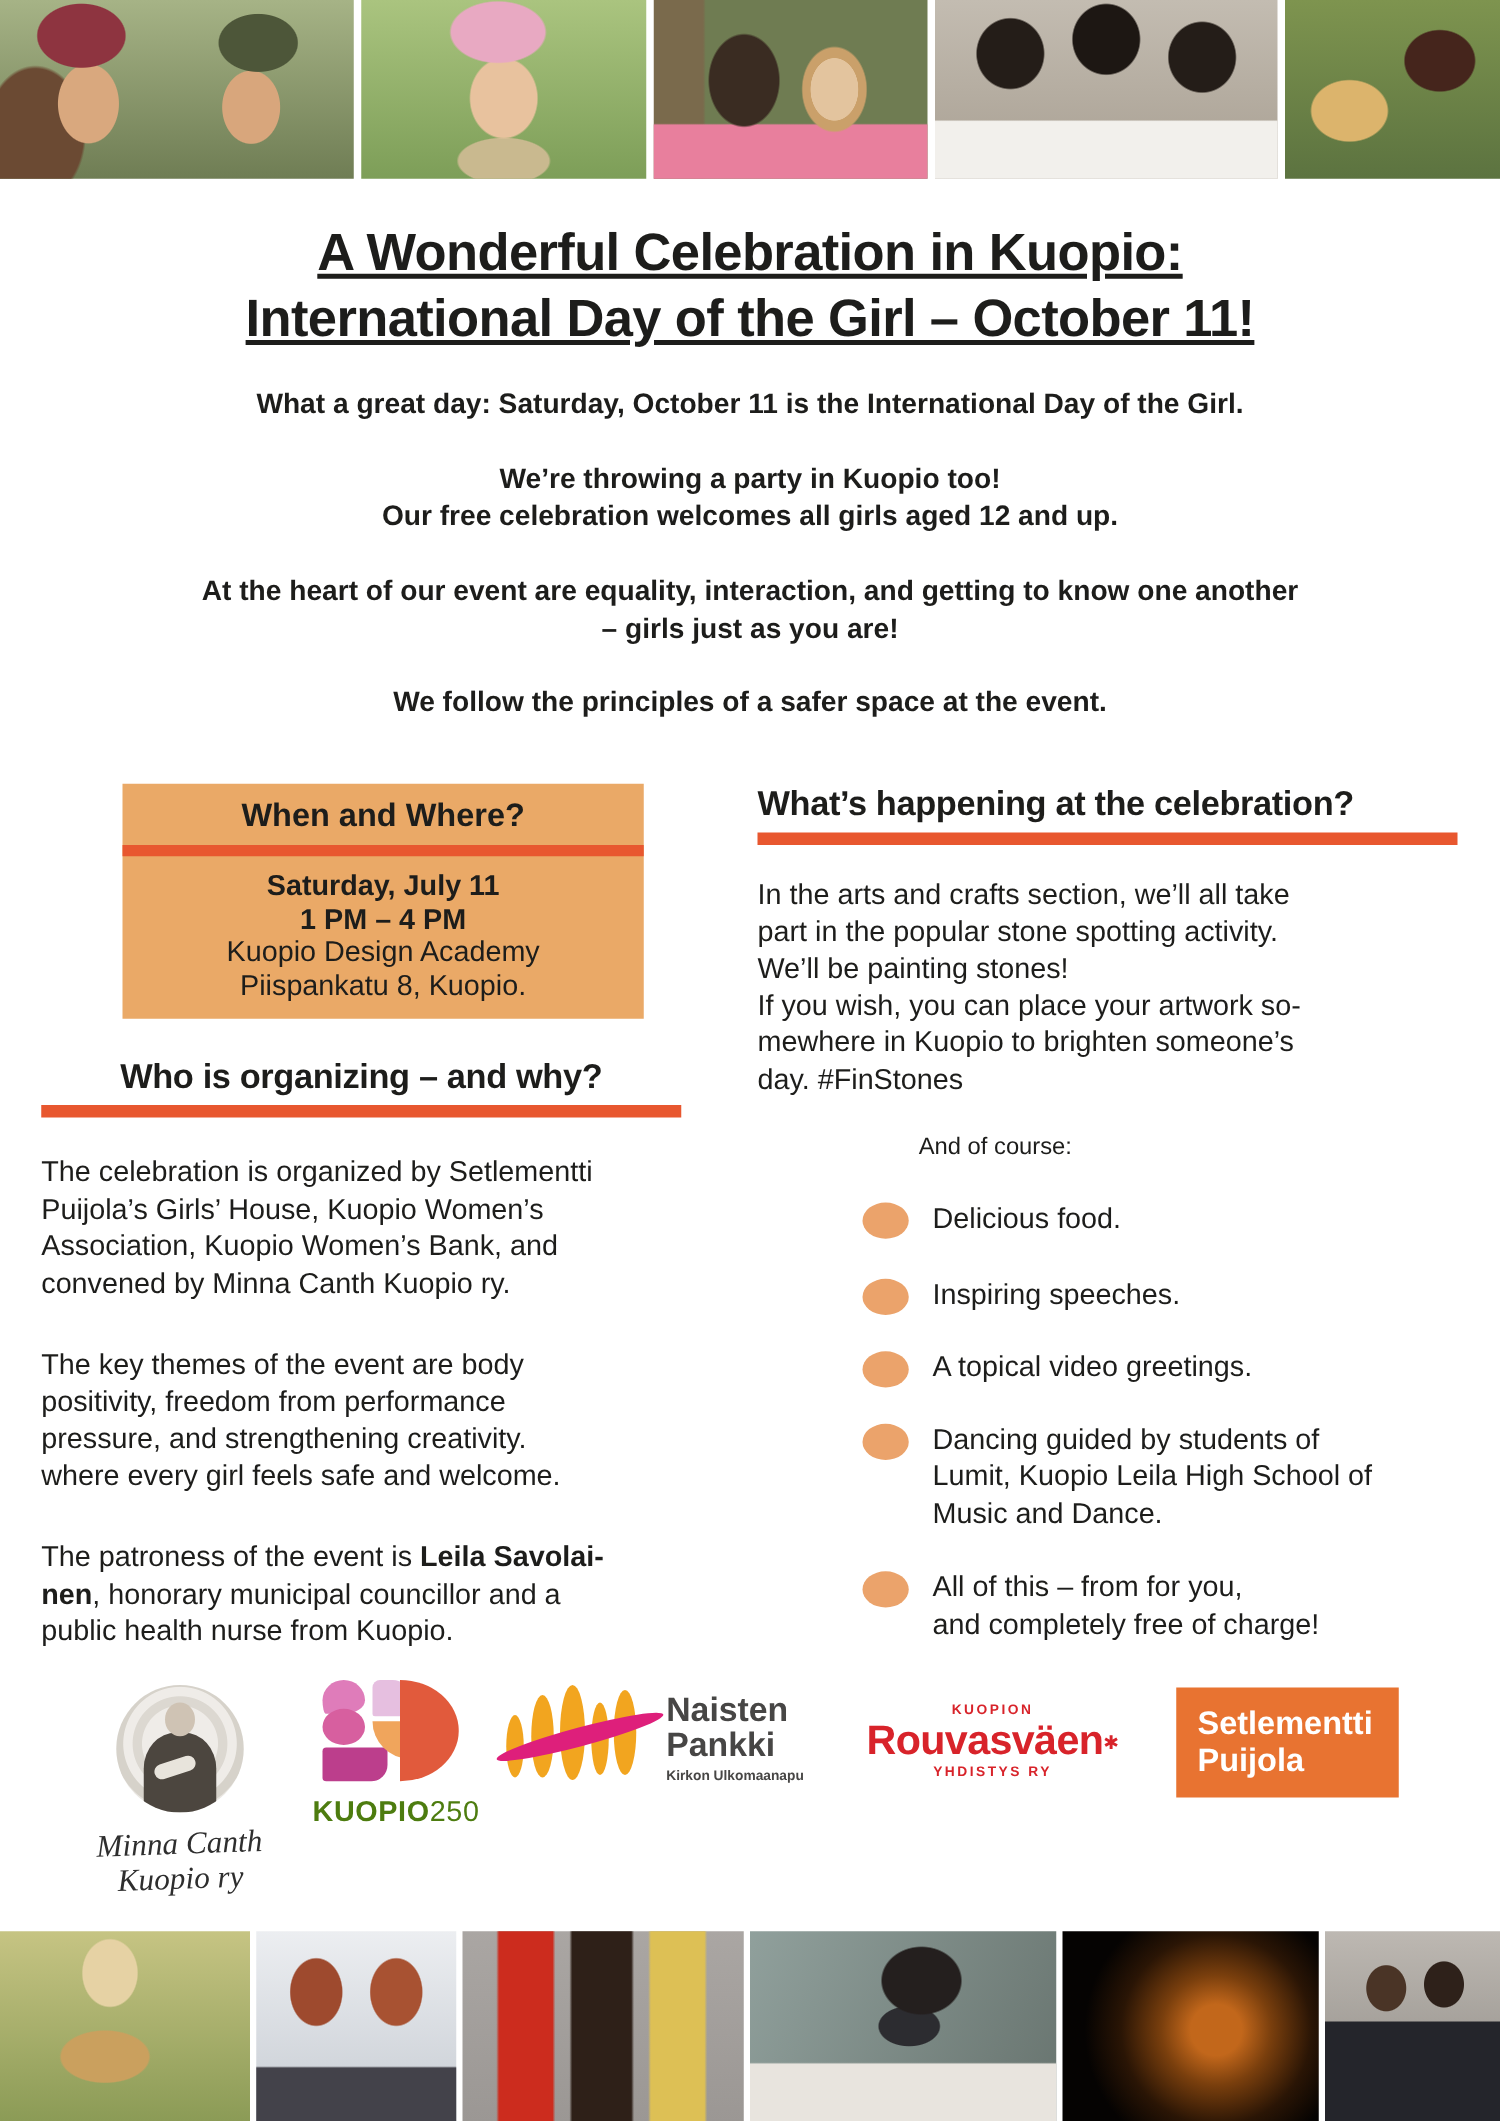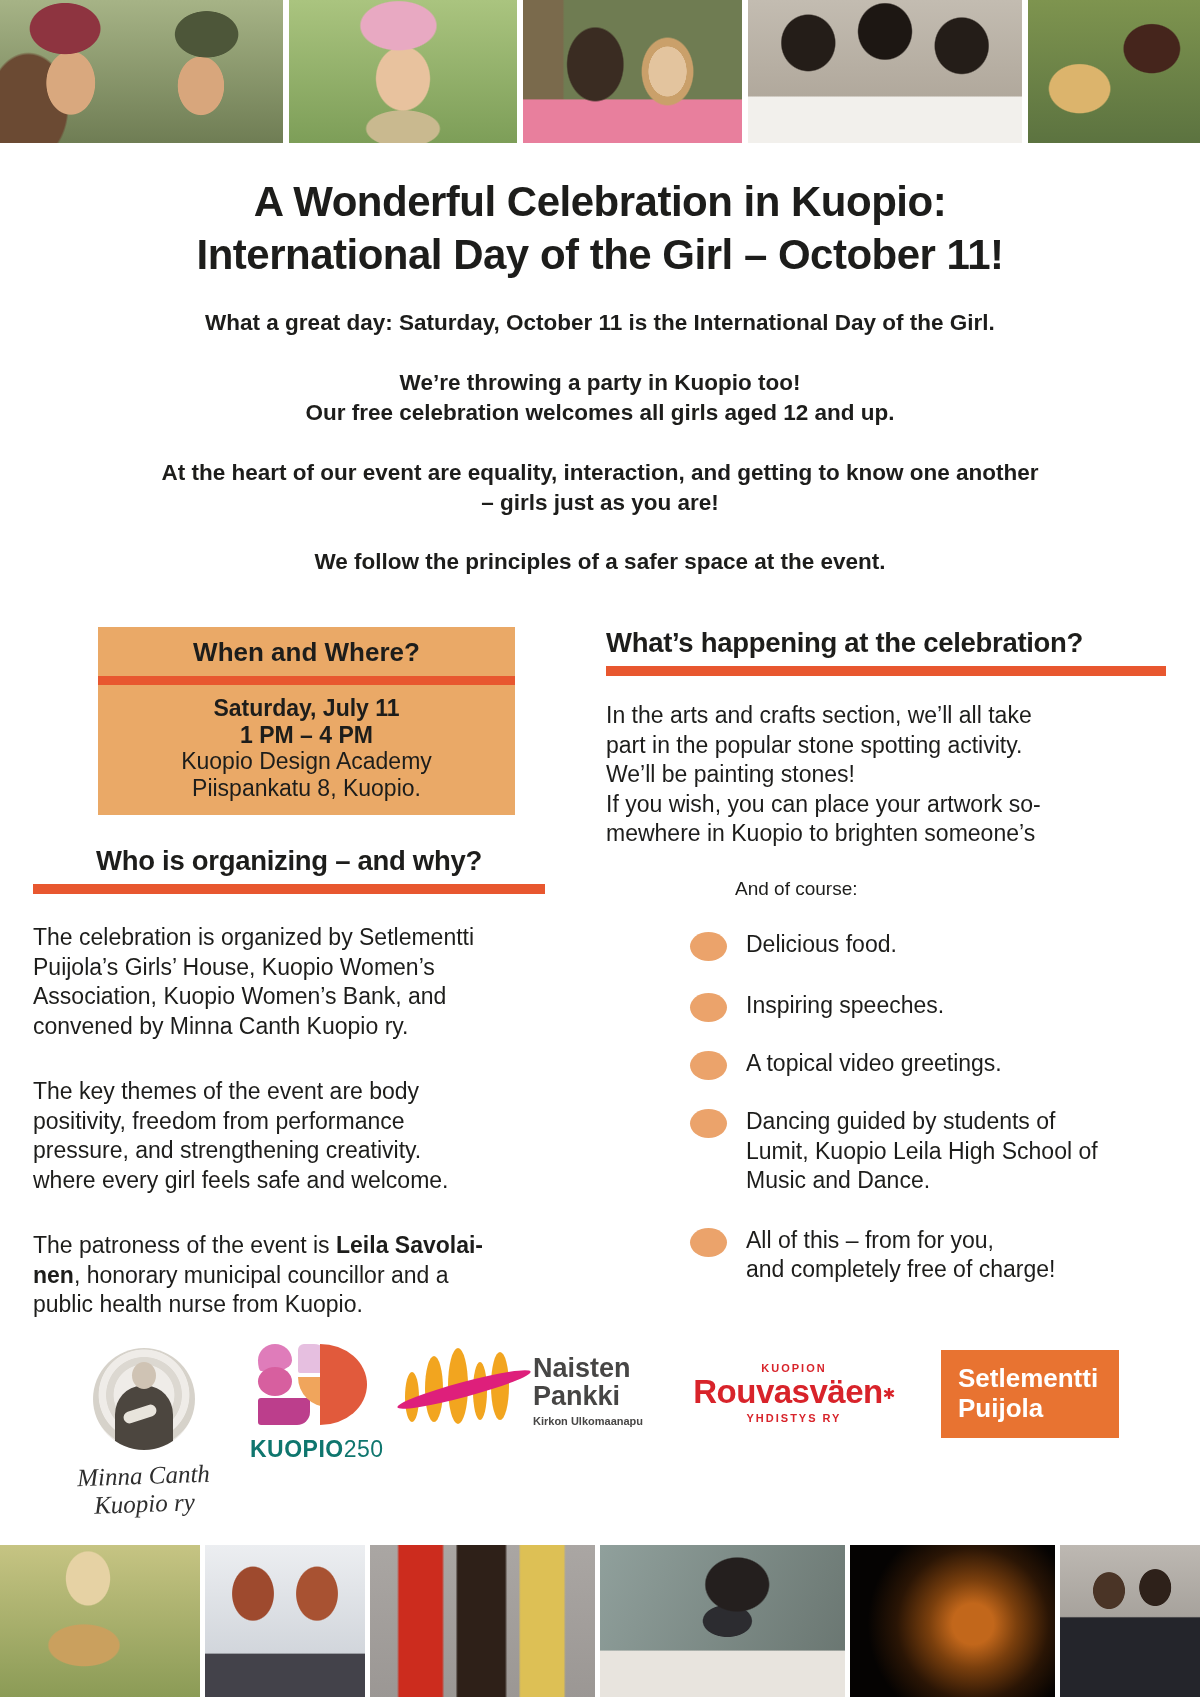--- a/index.html
+++ b/index.html
@@ -60,21 +60,21 @@
   .pb5{flex-basis:205px;background:
     radial-gradient(circle at 60% 52%, #c2671b 0 14%, #7a3f0d 30%, #2a1505 52%, #050302 72%);}
   .pb6{flex-basis:140px;background:
     radial-gradient(ellipse 26px 30px at 35% 30%, #4a3426 0 60%, rgba(0,0,0,0) 63%),
     radial-gradient(ellipse 26px 30px at 68% 28%, #2e211a 0 60%, rgba(0,0,0,0) 63%),
     linear-gradient(0deg,#24252b 0 52%, rgba(0,0,0,0) 53%),
     linear-gradient(180deg,#bdb8b2,#8e8a84);}
 
   
   .title{margin-top:33px;text-align:center;font-weight:700;font-size:42px;line-height:1.26;letter-spacing:-0.5px;}
-  .tline{white-space:pre;}
+  .tline{white-space:pre;text-decoration:underline;}
   .intro{text-align:center;font-weight:700;font-size:22.5px;line-height:1.33;}
   .ig{margin-top:30px;}
   .ig1{margin-top:26px;}
   .iline{white-space:pre;}
 
   
   .cols{display:flex;margin-top:50px;padding-left:33px;}
   .col-left{width:512px;}
   .col-right{width:560px;margin-left:61px;}
 
@@ -111,21 +111,21 @@
 
   .k250{left:250px;top:6px;width:134px;}
   .kshapes{position:relative;width:116px;height:84px;margin-left:8px;}
   .kshape{position:absolute;}
   .k-lobe1{left:0;top:0;width:34px;height:27px;background:#df7cba;border-radius:50% 50% 50% 8%/60% 60% 40% 40%;}
   .k-lobe2{left:0;top:23px;width:34px;height:29px;background:#d75f9f;border-radius:50%;}
   .k-rect{left:0;top:54px;width:52px;height:27px;background:#bc3e8c;border-radius:3px 3px 13px 3px;}
   .k-lp{left:40px;top:0;width:30px;height:29px;background:#e6bfe0;border-radius:6px 14px 2px 2px;}
   .k-q{left:40px;top:33px;width:30px;height:30px;background:#f0a55c;border-radius:0 0 0 100%;}
   .k-d{left:62px;top:0;width:47px;height:81px;background:#e15a3c;border-radius:0 100% 100% 0/0 50% 50% 0;}
-  .ktext{font-size:23px;margin-top:8px;letter-spacing:.5px;color:#0f766e;white-space:pre;}
+  .ktext{font-size:23px;margin-top:8px;letter-spacing:.5px;color:#4d7c0f;white-space:pre;}
   .kb{font-weight:700;}
 
   .naisten{left:405px;top:8px;width:255px;}
   .nwrap{display:flex;}
   .nmark{position:relative;width:118px;height:82px;flex:0 0 auto;}
   .noval{position:absolute;background:#F2A51F;border-radius:50%;}
   .n1{left:0;top:26px;width:14px;height:50px;}
   .n2{left:20px;top:10px;width:18px;height:66px;}
   .n3{left:43px;top:2px;width:20px;height:76px;}
   .n4{left:68px;top:16px;width:14px;height:58px;}
@@ -214,20 +214,21 @@
     <div class="col-right">
       <div class="sec-heading">What’s happening at the celebration?</div>
       <div class="sec-bar"></div>
 
       <div class="para para-first">
         <div class="pline">In the arts and crafts section, we’ll all take</div>
         <div class="pline">part in the popular stone spotting activity.</div>
         <div class="pline">We’ll be painting stones!</div>
         <div class="pline">If you wish, you can place your artwork so-</div>
         <div class="pline">mewhere in Kuopio to brighten someone’s</div>
+        <div class="pline">day. #FinStones</div>
       </div>
 
       <div class="aoc">And of course:</div>
 
       <div class="brow brow-tight">
         <span class="dot"></span>
         <div>
           <div class="pline">Delicious food.</div>
         </div>
       </div>

